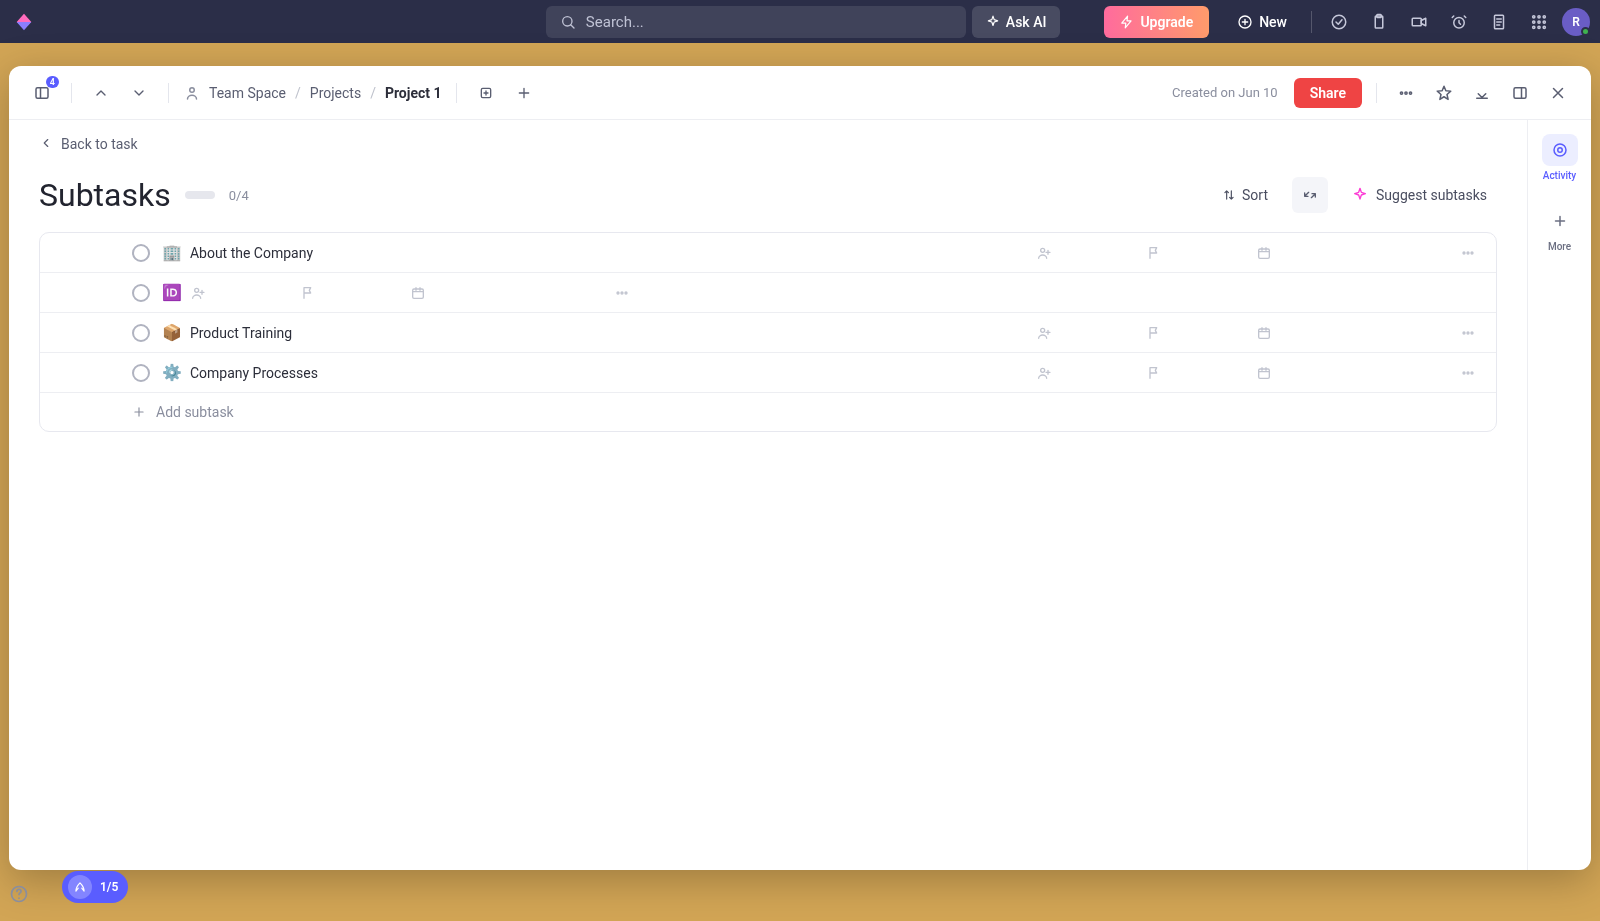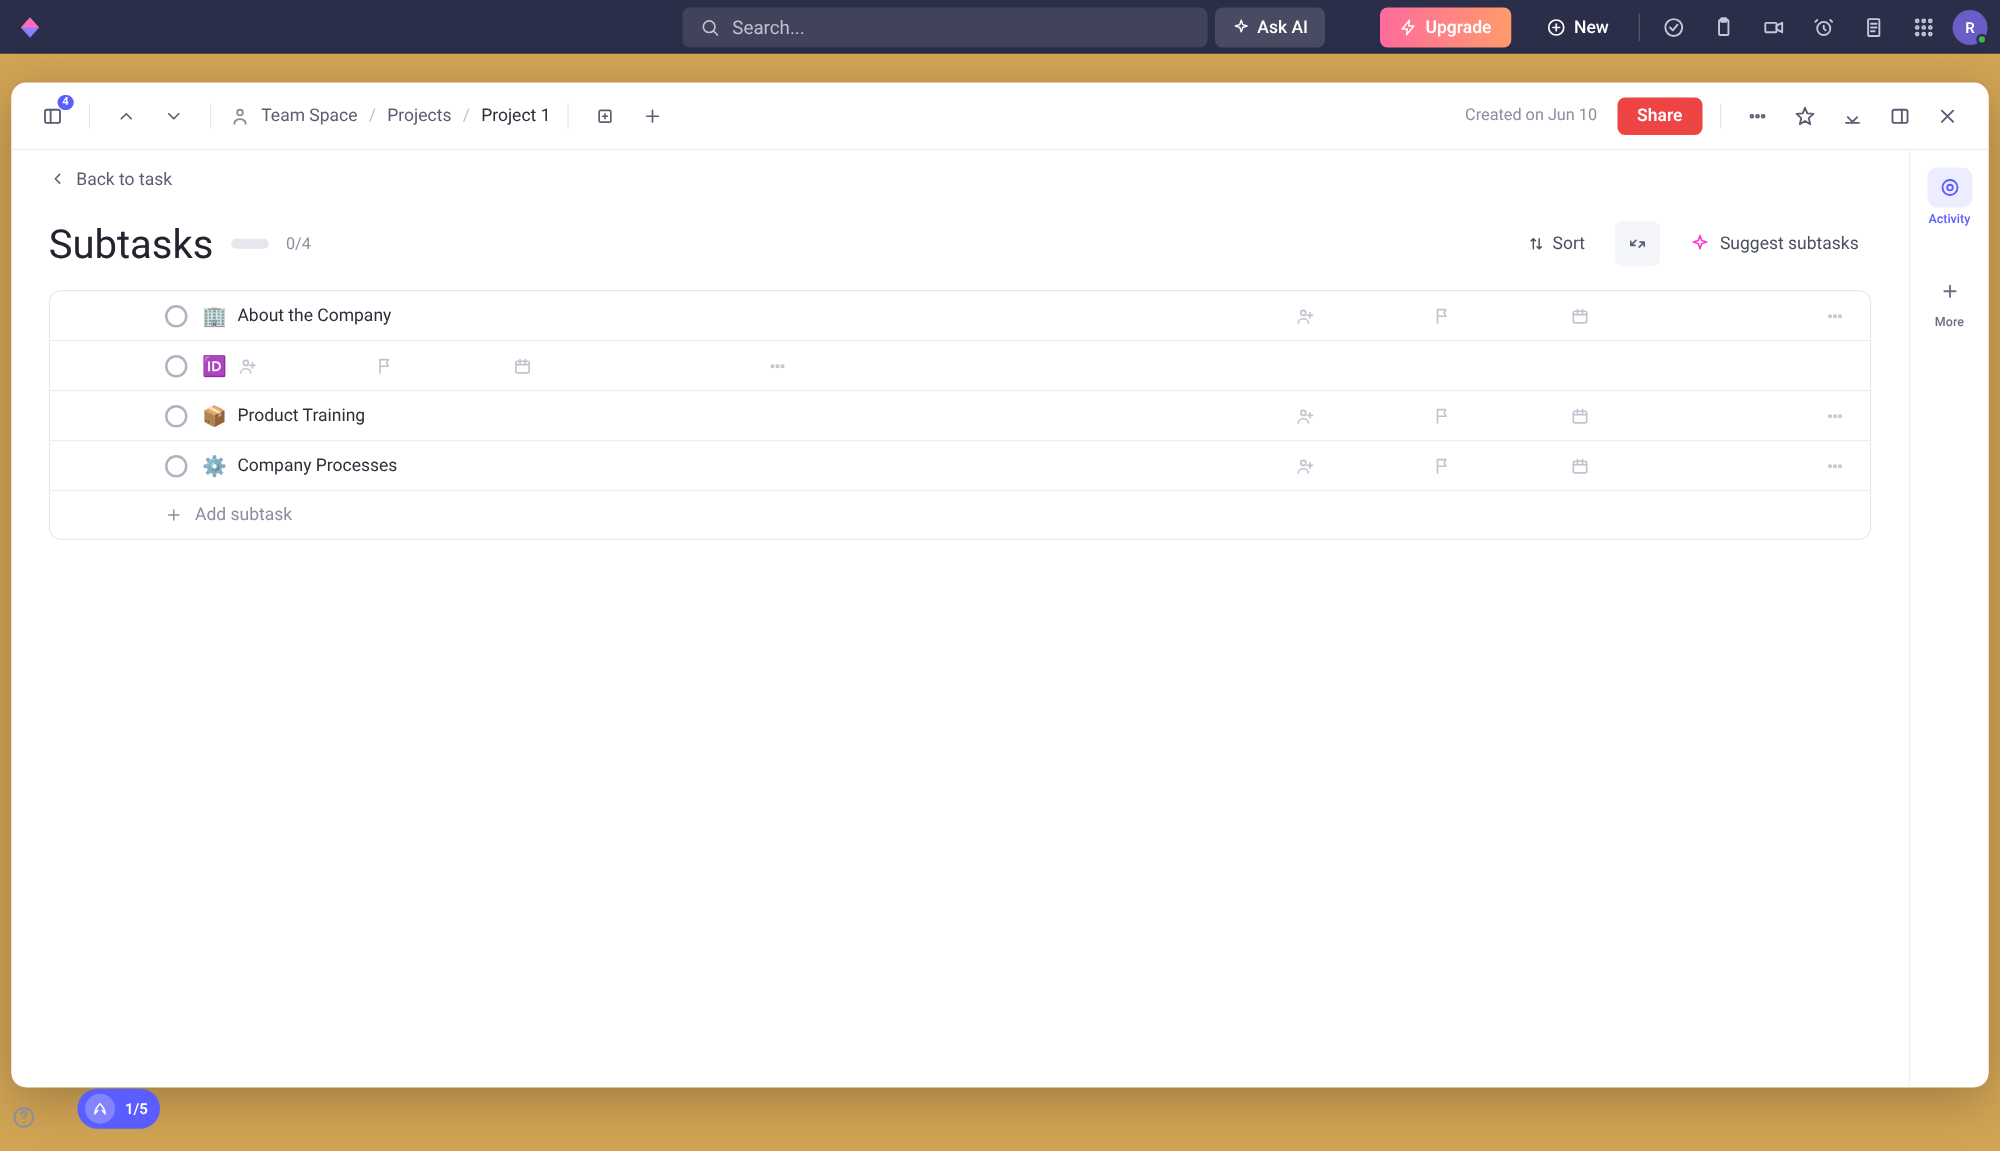--- a/index.html
+++ b/index.html
@@ -17,21 +17,21 @@
 .avatar { width:28px; height:28px; border-radius:50%; background:#6a5dc5; color:#fff; font-size:12px; font-weight:600; display:flex; align-items:center; justify-content:center; position:relative; }
 .avatar-dot { position:absolute; bottom:0; right:0; width:9px; height:9px; border-radius:50%; background:#3fb24f; border:2px solid #2b2e48; }
 
 .modal { position:absolute; top:66px; left:9px; right:9px; bottom:51px; background:#fff; border-radius:12px; box-shadow:0 10px 40px rgba(0,0,0,0.25); display:flex; flex-direction:column; }
 .modal-header { height:54px; border-bottom:1px solid #edeef2; display:flex; align-items:center; padding:0 18px; gap:8px; font-size:14px; color:#5a5e71; }
 .hdr-icon-btn { width:30px; height:30px; display:flex; align-items:center; justify-content:center; color:#5a5e71; border-radius:6px; cursor:pointer; position:relative; }
 .badge-num { position:absolute; top:-2px; right:-2px; background:#5a5dff; color:#fff; font-size:9px; font-weight:600; border-radius:8px; padding:1px 4px; }
 .hdr-sep { width:1px; height:20px; background:#e4e6ed; margin:0 6px; }
 .breadcrumb { display:flex; align-items:flex-start; gap:9px; }
 .crumb { color:#5a5e71; cursor:pointer; }
-.crumb.current { color:#2c2e3a; font-weight:400; }
+.crumb.current { color:#2c2e3a; font-weight:700; }
 .crumb-sep { color:#bfc2cc; }
 .people-ic { width:18px; height:18px; color:#8a8e9e; }
 .hdr-spacer { flex:1; }
 .created-text { color:#8a8e9e; font-size:13px; margin-right:8px; }
 .share-btn { background:#ef4444; color:#fff; font-weight:600; font-size:14px; padding:7px 16px; border-radius:6px; cursor:pointer; }
 
 .modal-body { flex:1; display:flex; overflow:hidden; }
 .body-main { flex:1; padding:16px 30px 20px 30px; overflow:auto; }
 .back-link { display:flex; align-items:flex-start; gap:8px; color:#5a5e71; font-size:14px; cursor:pointer; margin-bottom:24px; }
 .title-row { display:flex; align-items:center; gap:14px; margin-bottom:18px; }
@@ -53,21 +53,21 @@
 .col-add { width:40px; display:flex; justify-content:flex-end; }
 .st-row { display:flex; align-items:center; height:40px; padding:0 20px 0 20px; border-bottom:1px solid #edeef2; font-size:14px; color:#2c2e3a; }
 .status-circle { width:18px; height:18px; border:2px solid #b0b3c0; border-radius:50%; margin-left:72px; margin-right:12px; flex-shrink:0; cursor:pointer; }
 .row-emoji { margin-right:8px; font-size:16px; }
 .row-name { flex:1; }
 .cell-icon { color:#c1c4cf; display:flex; align-items:center; cursor:pointer; }
 .cell-icon svg { width:16px; height:16px; }
 .col-more-r { width:40px; display:flex; justify-content:flex-end; }
 .add-row { display:flex; align-items:center; height:38px; padding-left:92px; font-size:14px; color:#8a8e9e; cursor:pointer; gap:10px; }
 
-.body-side { width:64px; border-left:1px solid #edeef2; display:flex; flex-direction:column; align-items:center; padding-top:14px; gap:36px; }
+.body-side { width:64px; border-left:1px solid #edeef2; display:flex; flex-direction:column; align-items:center; padding-top:14px; gap:24px; }
 .side-btn { display:flex; flex-direction:column; align-items:center; gap:4px; cursor:pointer; }
 .side-btn.active .side-ic-wrap { background:#eceeff; color:#5a5dff; }
 .side-ic-wrap { width:36px; height:32px; border-radius:8px; display:flex; align-items:center; justify-content:center; color:#6b6f82; }
 .side-ic-wrap svg { width:18px; height:18px; }
 .side-label { font-size:10px; color:#6b6f82; font-weight:500; }
 .side-btn.active .side-label { color:#5a5dff; }
 
 .dock-badge { position:absolute; left:62px; bottom:18px; background:#5a5dff; color:#fff; border-radius:18px; height:32px; padding:0 10px 0 6px; display:flex; align-items:center; gap:8px; font-size:12px; font-weight:600; }
 .dock-ic { width:24px; height:24px; background:rgba(255,255,255,0.25); border-radius:50%; display:flex; align-items:center; justify-content:center; }
 .help-circle { position:absolute; left:8px; bottom:16px; width:22px; height:22px; color:#8a8e9e; display:flex; align-items:center; justify-content:center; }

